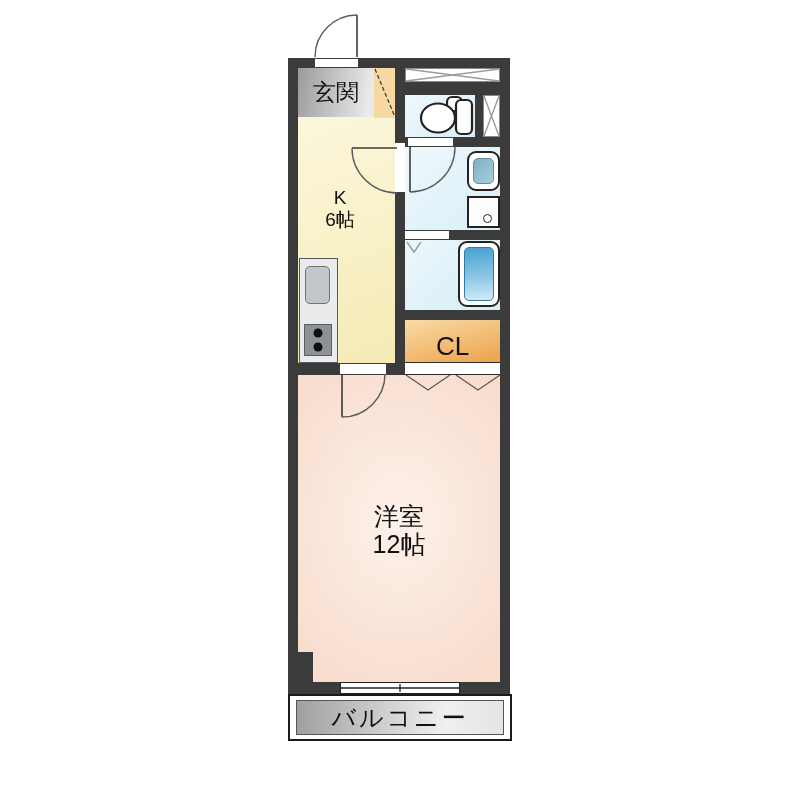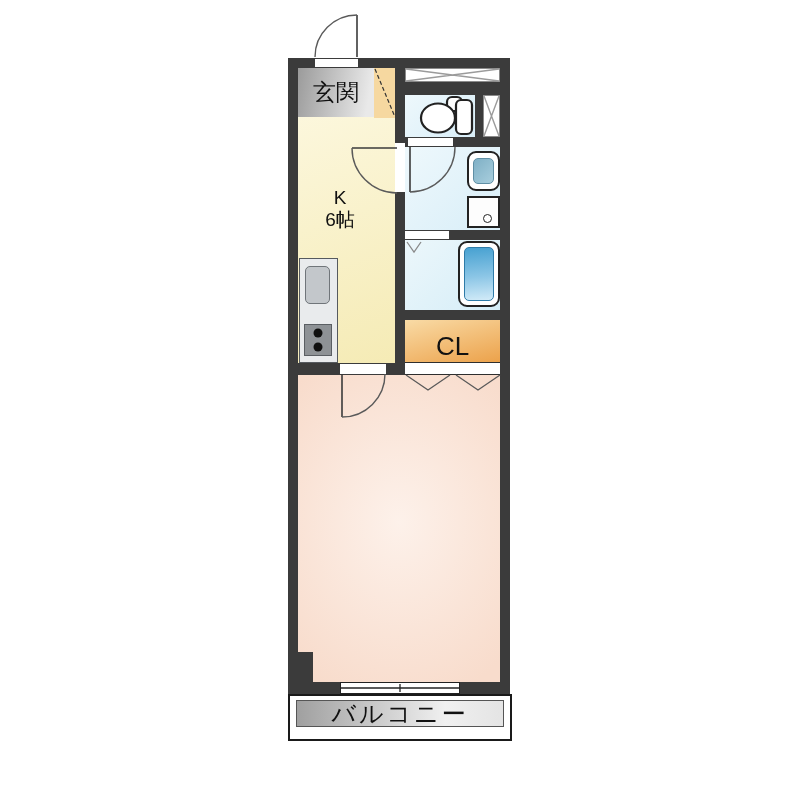--- a/index.html
+++ b/index.html
@@ -54,21 +54,21 @@
   <div class="abs wall" style="left:298px;top:652px;width:15px;height:30px;"></div>
 
   <div class="abs opening" style="left:315px;top:59px;width:43px;height:8px;"></div>
   <div class="abs opening" style="left:396px;top:143px;width:8px;height:49px;"></div>
   <div class="abs opening" style="left:408px;top:138px;width:45px;height:8px;"></div>
   <div class="abs opening" style="left:405px;top:231px;width:44px;height:8px;"></div>
   <div class="abs opening" style="left:340px;top:364px;width:46px;height:10px;"></div>
   <div class="abs" style="left:405px;top:362px;width:95px;height:13px;background:#fff;border-top:1.5px solid #2e2e2e;border-bottom:1.5px solid #2e2e2e;"></div>
 
   <div class="abs" style="left:288px;top:694px;width:224px;height:47px;background:#fff;border:2px solid #1a1a1a;"></div>
-  <div class="abs label" style="left:296px;top:700px;width:208px;height:27px;background:linear-gradient(to right,#a0a0a0,#f0f0f0 72%,#e4e4e4);border:1px solid #555;font-size:24px;letter-spacing:3px;">
+  <div class="abs label" style="left:296px;top:700px;width:208px;height:35px;background:linear-gradient(to right,#a0a0a0,#f0f0f0 72%,#e4e4e4);border:1px solid #555;font-size:24px;letter-spacing:3px;">
     <span>バルコニー</span>
   </div>
 
   <div class="abs" style="left:340px;top:682px;width:120px;height:12px;background:#fff;border:1.5px solid #222;"></div>
 
   <svg class="overlay" width="800" height="800" viewBox="0 0 800 800">
 
     <g fill="none">
       <path d="M357 15 V57" stroke="#3a3a3a" stroke-width="1.6"></path>
       <path d="M357 15 A42 42 0 0 0 315 57" stroke="#5a5a5a" stroke-width="1.4"></path>
@@ -126,14 +126,18 @@
   <div class="abs label" style="left:298px;top:68px;width:76px;height:49px;font-size:23px;">
     <span>玄関</span>
   </div>
   <div class="abs label" style="left:300px;top:186px;width:80px;height:46px;font-size:19px;line-height:1.18;flex-direction:column;">
     <span>K</span>
     <span>6帖</span>
   </div>
   <div class="abs label" style="left:405px;top:320px;width:95px;height:52px;font-size:26px;">
     <span>CL</span>
   </div>
+  <div class="abs label" style="left:298px;top:501px;width:202px;height:58px;font-size:25px;line-height:1.12;flex-direction:column;">
+    <span>洋室</span>
+    <span>12帖</span>
+  </div>
 
 </div>
 
 </body></html>

